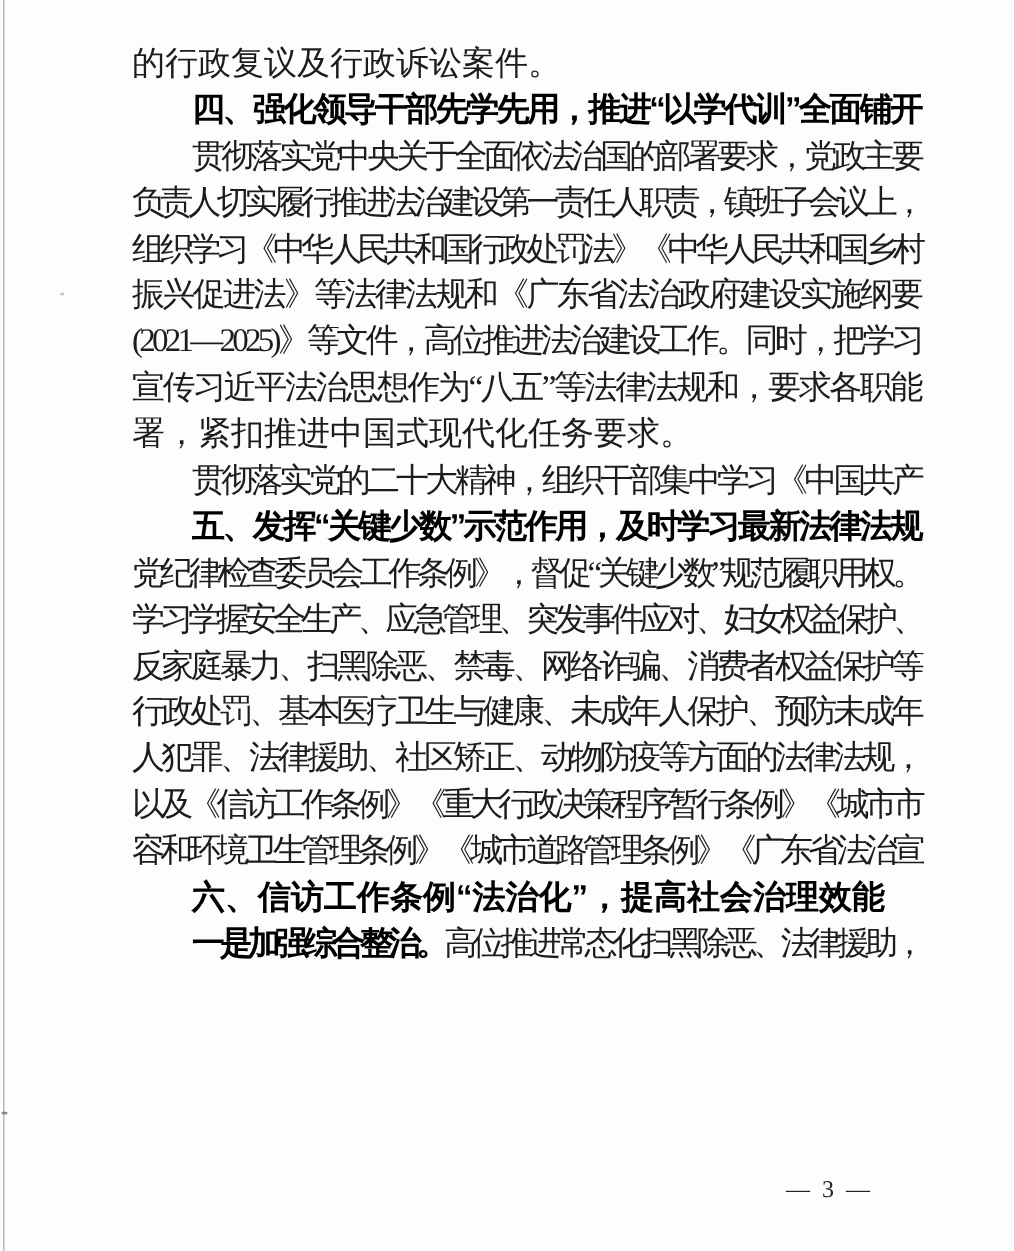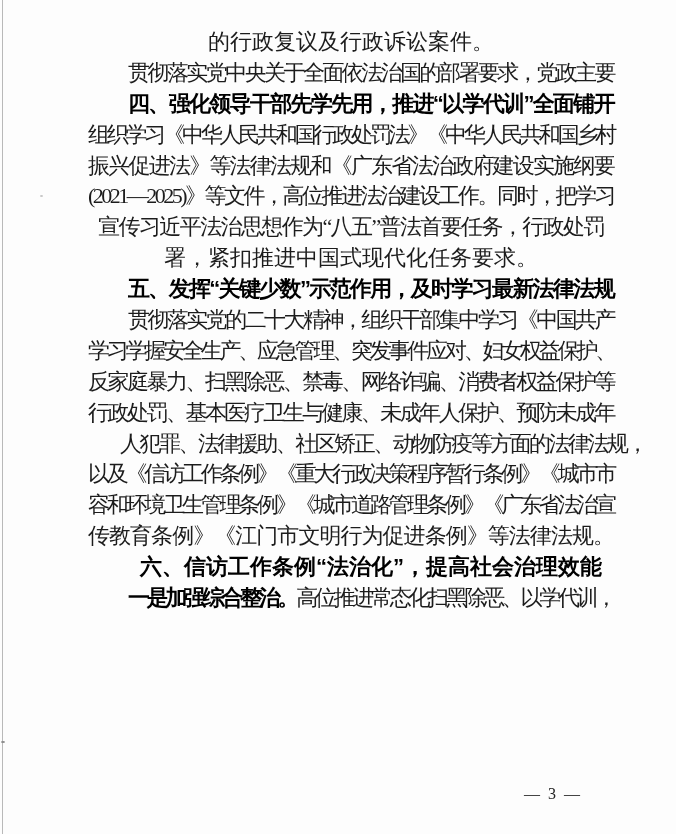--- a/index.html
+++ b/index.html
@@ -29,21 +29,20 @@
     top: 27px;
     width: 526px;
   }
   .line {
     height: 30.9px;
     line-height: 30.9px;
     white-space: nowrap;
     font-family: "Liberation Serif", serif;
     font-size: 22px;
     color: var(--text, #1c1c1c);
-    text-align: center;
   }
   .line.h {
     font-family: "Liberation Sans", sans-serif;
     font-weight: 700;
     color: var(--heading-text, #000000);
   }
   .line.ind {
     padding-left: 40px;
   }
   .run .b {
@@ -71,33 +70,34 @@
 </style>
 </head>
 <body>
 
 <div class="page">
   <div class="edge-line"></div>
   <div class="speck s1"></div>
   <div class="speck s2"></div>
   <div class="textcol">
       <div class="line"><span class="run"><span>的行政复议及行政诉讼案件。</span></span></div>
+      <div class="line h ind"><span class="run" style="letter-spacing: -1.68px;"><span>四、强化领导干部先学先用，推进“以学代训”全面铺开</span></span></div>
       <div class="line ind"><span class="run" style="letter-spacing: -2.56px;"><span>贯彻落实党中央关于全面依法治国的部署要求，党政主要</span></span></div>
-      <div class="line h ind"><span class="run" style="letter-spacing: -1.68px;"><span>四、强化领导干部先学先用，推进“以学代训”全面铺开</span></span></div>
+      <div class="line"><span class="run" style="letter-spacing: -3.21429px;"><span>负责人切实履行推进法治建设第一责任人职责，镇班子会议上，</span></span></div>
       <div class="line"><span class="run" style="letter-spacing: -3.21429px; font-family: Liberation Serif, serif;"><span>组织学习《中华人民共和国行政处罚法》《中华人民共和国乡村</span></span></div>
       <div class="line"><span class="run" style="letter-spacing: -1.76923px;"><span>振兴促进法》等法律法规和《广东省法治政府建设实施纲要</span></span></div>
       <div class="line"><span class="run" style="letter-spacing: -2.50473px; font-family: Liberation Serif, serif;"><span>(2021—2025)》等文件，高位推进法治建设工作。同时，把学习</span></span></div>
-      <div class="line"><span class="run" style="letter-spacing: -1.61227px;"><span>宣传习近平法治思想作为“八五”普法首要任务，行政处罚</span></span></div>
+      <div class="line"><span class="run" style="letter-spacing: -1.61227px;"><span>宣传习近平法治思想作为“八五”等法律法规和，要求各职能</span></span></div>
       <div class="line"><span class="run"><span>署，紧扣推进中国式现代化任务要求。</span></span></div>
+      <div class="line ind"><span class="run" style="letter-spacing: -2.56px;"><span>贯彻落实党的二十大精神，组织干部集中学习《中国共产</span></span></div>
       <div class="line h ind"><span class="run" style="letter-spacing: -1.68px;"><span>五、发挥“关键少数”示范作用，及时学习最新法律法规</span></span></div>
-      <div class="line ind"><span class="run" style="letter-spacing: -2.56px;"><span>贯彻落实党的二十大精神，组织干部集中学习《中国共产</span></span></div>
+      <div class="line"><span class="run" style="letter-spacing: -3.01832px;"><span>党纪律检查委员会工作条例》，督促“关键少数”规范履职用权。</span></span></div>
       <div class="line"><span class="run" style="letter-spacing: -3.21429px;"><span>学习学握安全生产、应急管理、突发事件应对、妇女权益保护、</span></span></div>
       <div class="line"><span class="run" style="letter-spacing: -2.51852px;"><span>反家庭暴力、扫黑除恶、禁毒、网络诈骗、消费者权益保护等</span></span></div>
       <div class="line"><span class="run" style="letter-spacing: -2.51852px; margin-top: 14px;"><span>行政处罚、基本医疗卫生与健康、未成年人保护、预防未成年</span></span></div>
-      <div class="line"><span class="run" style="letter-spacing: -2.51852px; margin-left: 32px;"><span>人犯罪、法律援助、社区矫正、动物防疫等方面的法律法规，</span></span></div>
+      <div class="line"><span class="run" style="letter-spacing: -2.51852px;"><span>人犯罪、法律援助、社区矫正、动物防疫等方面的法律法规，</span></span></div>
       <div class="line"><span class="run" style="letter-spacing: -3.21429px;"><span>以及《信访工作条例》《重大行政决策程序暂行条例》《城市市</span></span></div>
       <div class="line"><span class="run" style="letter-spacing: -3.21429px;"><span>容和环境卫生管理条例》《城市道路管理条例》《广东省法治宣</span></span></div>
-      <div class="line"><span class="run" style="letter-spacing: -0.96px;"><span>传教育条例》《江门市文明行为促进条例》等法律法规。</span></span></div>
       <div class="line h ind"><span class="run"><span>六、信访工作条例“法治化”，提高社会治理效能</span></span></div>
-      <div class="line ind"><span class="run" style="letter-spacing: -3.30769px;"><span class="b">一是加强综合整治。</span><span>高位推进常态化扫黑除恶、以学代训，</span></span></div>
+      <div class="line ind"><span class="run" style="letter-spacing: -3.30769px;"><span class="b">一是加强综合整治。</span><span>高位推进常态化扫黑除恶、法律援助，</span></span></div>
     </div>
   <div class="pageno">— 3 —</div>
 </div>
 
 </body></html>

